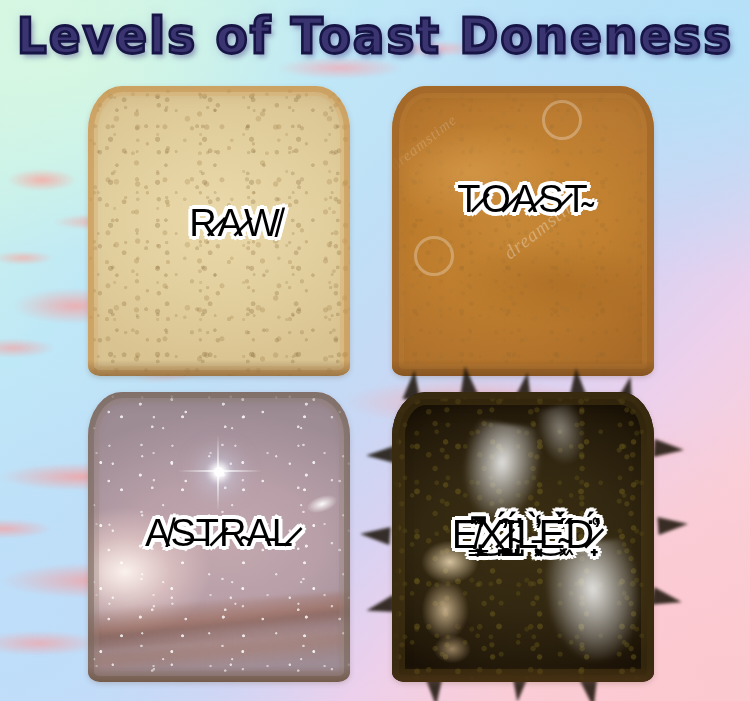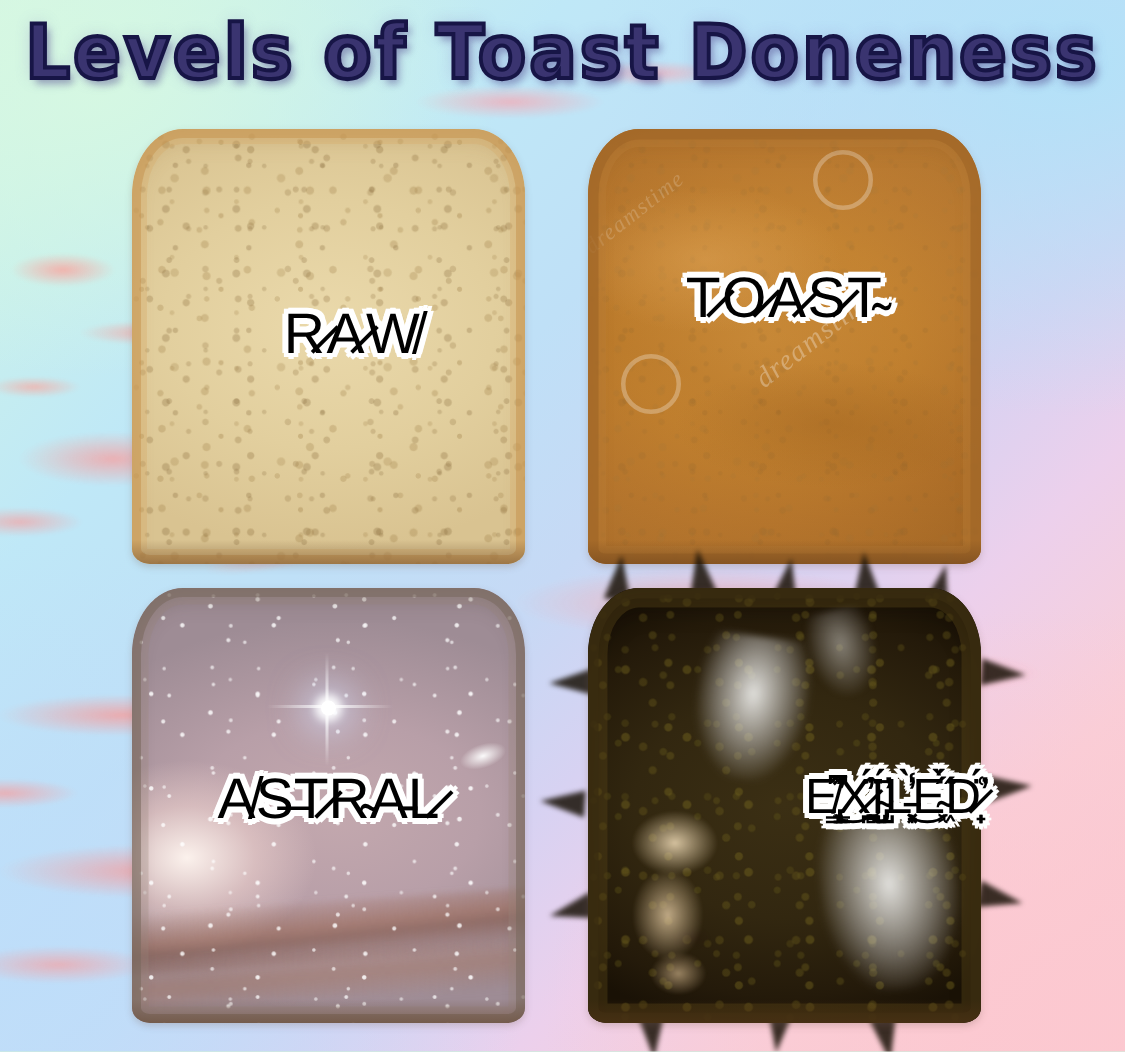--- a/index.html
+++ b/index.html
@@ -302,21 +302,21 @@
     z-index:7;
     text-shadow:
       -3px 0 #fff,  3px 0 #fff,  0 -3px #fff,  0 3px #fff,
       -2px -2px #fff, 2px -2px #fff, -2px 2px #fff, 2px 2px #fff,
       -4px 0 #fff, 4px 0 #fff, 0 -4px #fff, 0 4px #fff,
       -3px -3px #fff, 3px -3px #fff, -3px 3px #fff, 3px 3px #fff;
   }
   .lb-raw   {top:118px;font-size:38px;letter-spacing:1px;padding-left:32px;}
   .lb-toast {top:94px;font-size:38px;letter-spacing:1px;}
   .lb-astral{top:122px;font-size:38px;letter-spacing:0px;}
-  .lb-exiled{top:122px;font-size:33px;letter-spacing:0px;text-align:right;}
+  .lb-exiled{top:122px;font-size:40px;letter-spacing:0px;}
 </style>
 </head>
 <body>
 
 <div id="meme">
 
   <div class="bg-base"></div>
   <div class="bg-wash-a"></div>
   <div class="wisp w1"></div>
   <div class="wisp w2"></div>

